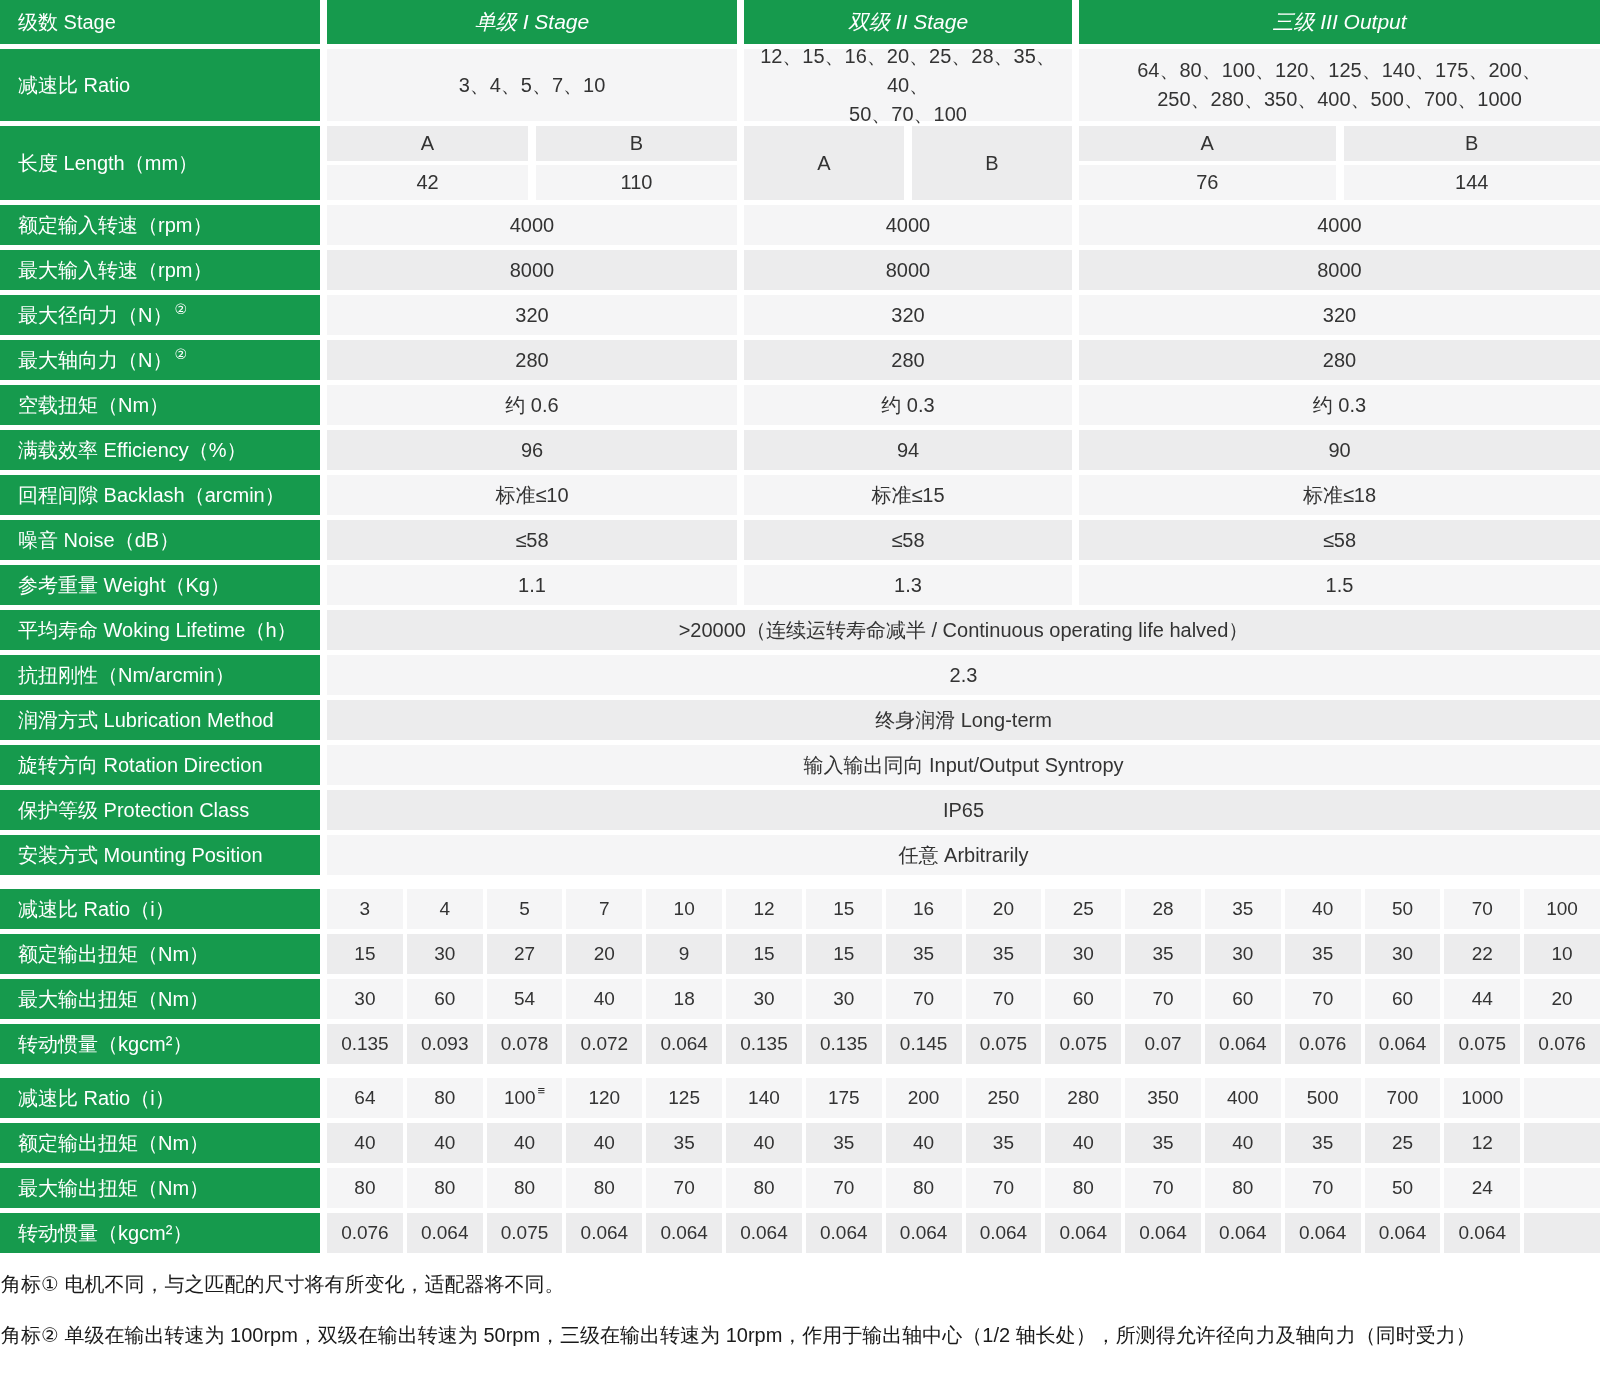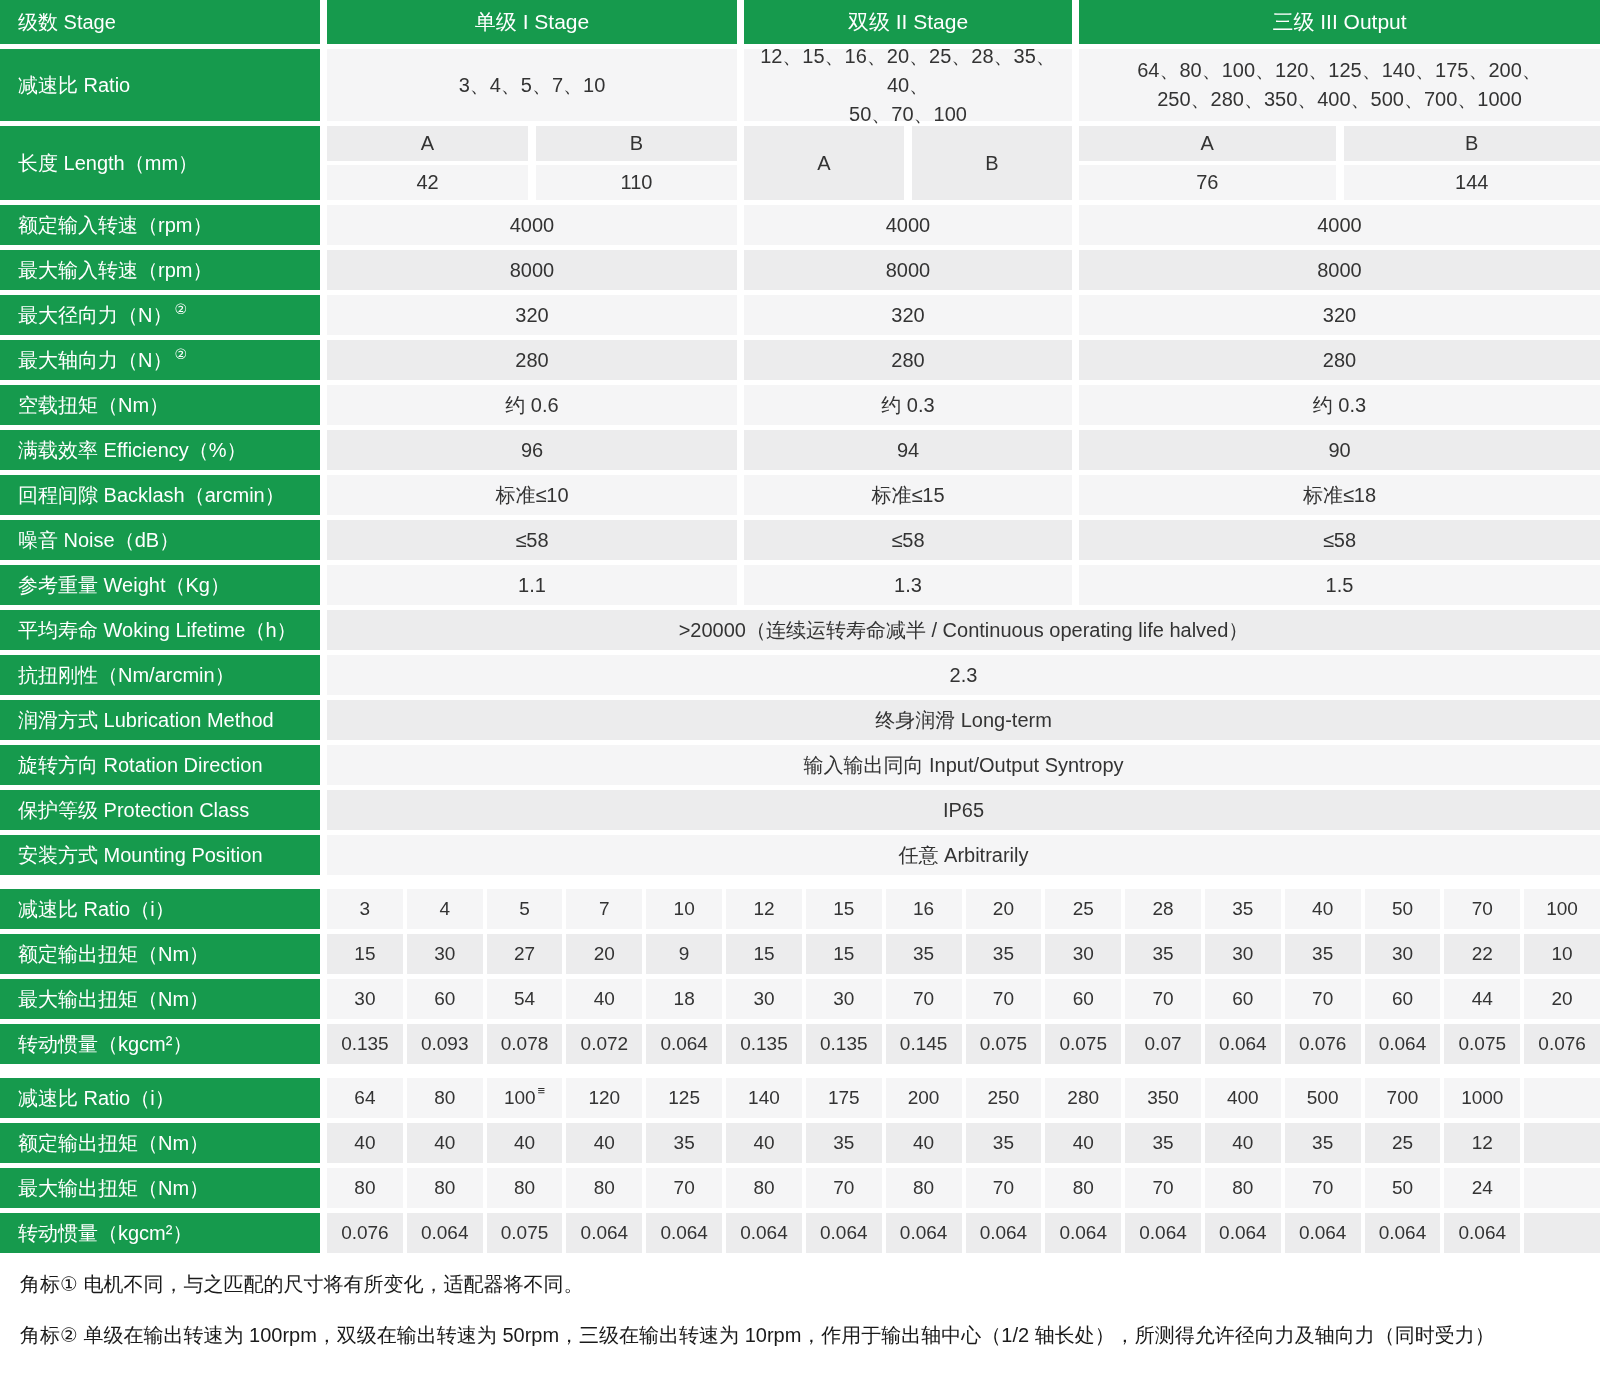--- a/index.html
+++ b/index.html
@@ -21,41 +21,42 @@
   .h74{height:74px}
   .h40{height:40px}
   .label{
     width:320px;flex:none;background:var(--green);color:#fff;
     display:flex;align-items:center;padding-left:18px;box-sizing:border-box;
     font-size:20px;
   }
   .ghead{
     background:var(--green);color:#fff;display:flex;align-items:center;justify-content:center;
     font-size:21px;
+    font-style:italic;
   }
   .val{
     display:flex;align-items:center;justify-content:center;
     font-size:20px;color:var(--txt);text-align:center;
   }
   .pre{white-space:pre-line;line-height:29px;}
   .s1{width:410px;flex:none}
   .s2{width:328px;flex:none}
   .s3{flex:1}
   .spanall{flex:1}
   .light{background:var(--light)}
   .dark{background:var(--dark)}
   .lenblk{display:flex;flex-direction:column;gap:4px}
   .lrow{display:flex;gap:8px;flex:1}
   .half{flex:1}
   .cells16{flex:1;display:flex;gap:4px}
   .col16{flex:1;font-size:19px}
   sup.mark{font-size:13px;line-height:0;position:relative;top:-7px;margin-left:2px;}
   .label sup.mark{font-size:14px;top:-6px}
   #sub-table-1,#sub-table-2{margin-top:14px}
-  #footnotes{margin-top:18px;padding-left:20px}
+  #footnotes{margin-top:18px;padding-left:1px}
   #footnotes p{margin:0 0 24px 0;font-size:20px;color:#1a1a1a;}
 </style>
 </head>
 <body>
 
 <div class="page">
   <div id="main-table">
       <div class="row h44">
         <div class="label">级数 Stage</div>
         <div class="ghead s1">单级 I Stage</div>

